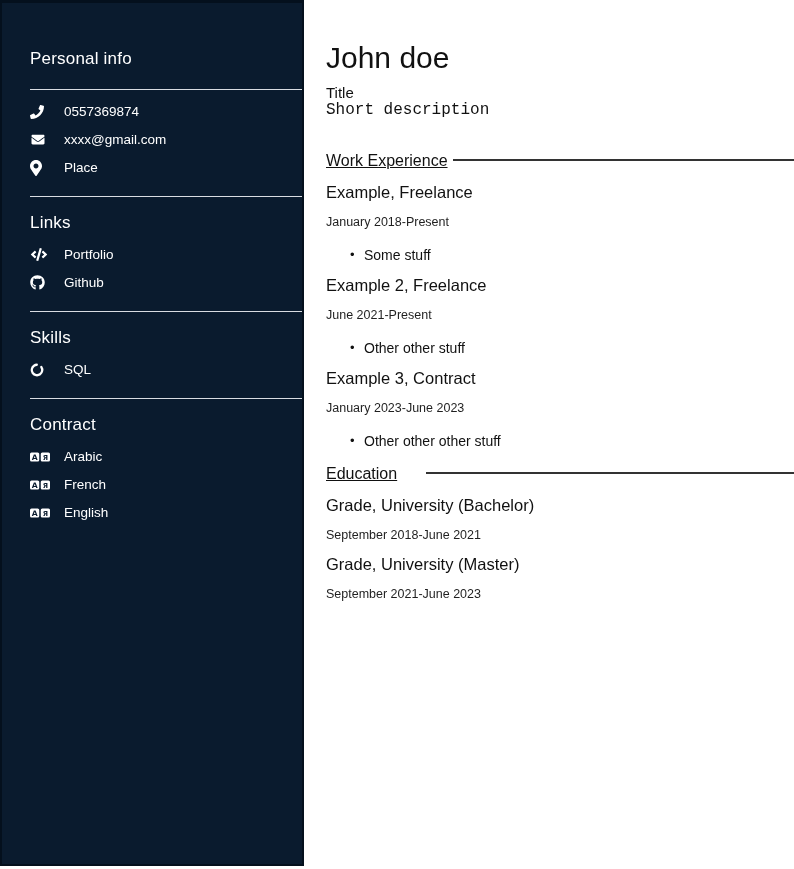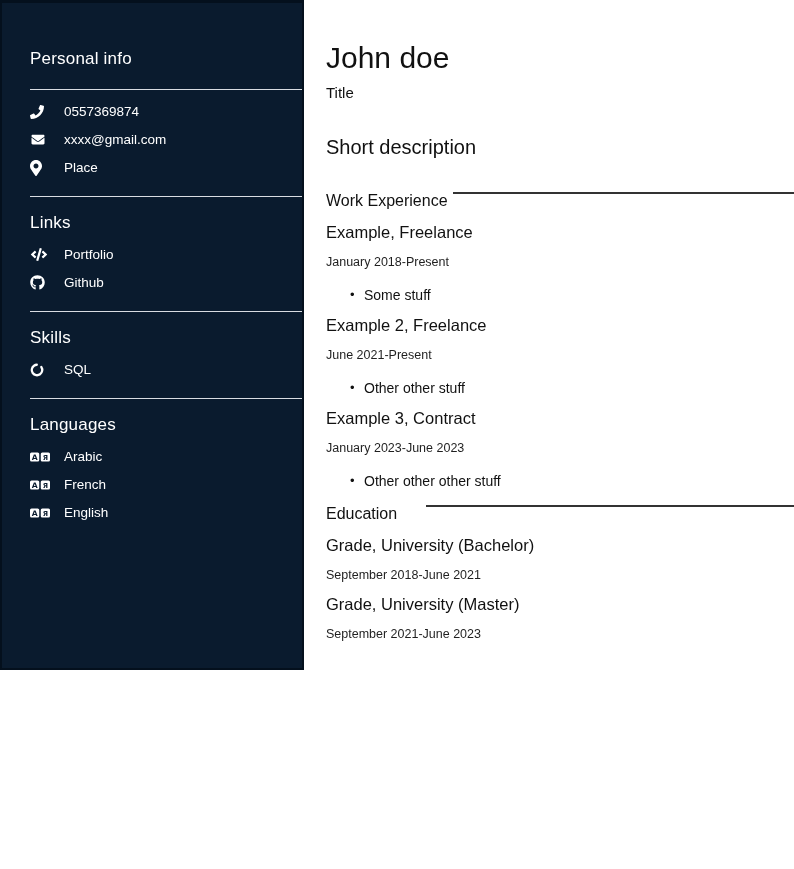--- a/index.html
+++ b/index.html
@@ -10,21 +10,21 @@
     color: #111111;
     position: relative;
     overflow: hidden;
   }
 
   
   .sidebar {
     position: absolute;
     left: 0; top: 0;
     width: 304px;
-    height: 670px;
+    height: 866px;
     background: #0a1b2e;
     color: #ffffff;
     border: 2px solid #04101d;
     border-top-width: 3px;
   }
   .sb-heading {
     font-size: 17px;
     font-weight: 400;
     margin: 16px 0 0 28px;
     letter-spacing: .2px;
@@ -69,29 +69,30 @@
     font-size: 30px;
     font-weight: 400;
     margin-top: 41px;
     line-height: 1.15;
   }
   .person-title {
     font-size: 15px;
     margin-top: 8px;
   }
   .description {
-    font-size: 20px;
-    margin-top: 35px;
+    font-size: 16px;
+    font-family: Liberation Mono, monospace;
   }
   .section-head {
     display: flex;
-    align-items: flex-start;
+    align-items: center;
     font-size: 16px;
     font-weight: 400;
     margin-top: 33px;
+    text-decoration: underline;
   }
   .section-head.tight { margin-top: 16px; gap: 24px; }
   .section-head .head-line {
     flex: 1;
     border-bottom: 2px solid #333333;
     margin: 0 0 2px 5px;
   }
   .entry { margin-top: 13px; }
   .entry-title {
     font-size: 16.5px;
@@ -186,21 +187,21 @@
       <span class="sb-icon">
         <svg width="14" height="14" viewBox="0 0 16 16">
             <circle cx="8" cy="8" r="6" fill="none" stroke="#ffffff" stroke-width="2.6" stroke-dasharray="31 7" stroke-linecap="round" transform="rotate(-35 8 8)"></circle>
           </svg>
       </span>
       <span>SQL</span>
     </div>
   </div>
 
   <hr class="sb-rule">
-  <h2 class="sb-heading">Languages</h2>
+  <h2 class="sb-heading">Contract</h2>
 
   <div class="sb-list">
     <div class="sb-row">
       <span class="sb-icon">
         <svg width="24" height="12" viewBox="0 0 26 13">
             <rect x="0" y="0.5" width="12" height="12" rx="2" fill="#ffffff"></rect>
             <rect x="14" y="0.5" width="12" height="12" rx="2" fill="#ffffff"></rect>
             <text x="6" y="10" text-anchor="middle" font-size="10" font-family="DejaVu Sans, sans-serif" font-weight="bold" fill="#0a1b2e">A</text>
             <text x="20" y="10" text-anchor="middle" font-size="9" font-family="DejaVu Sans, sans-serif" font-weight="bold" fill="#0a1b2e">Я</text>
           </svg>

